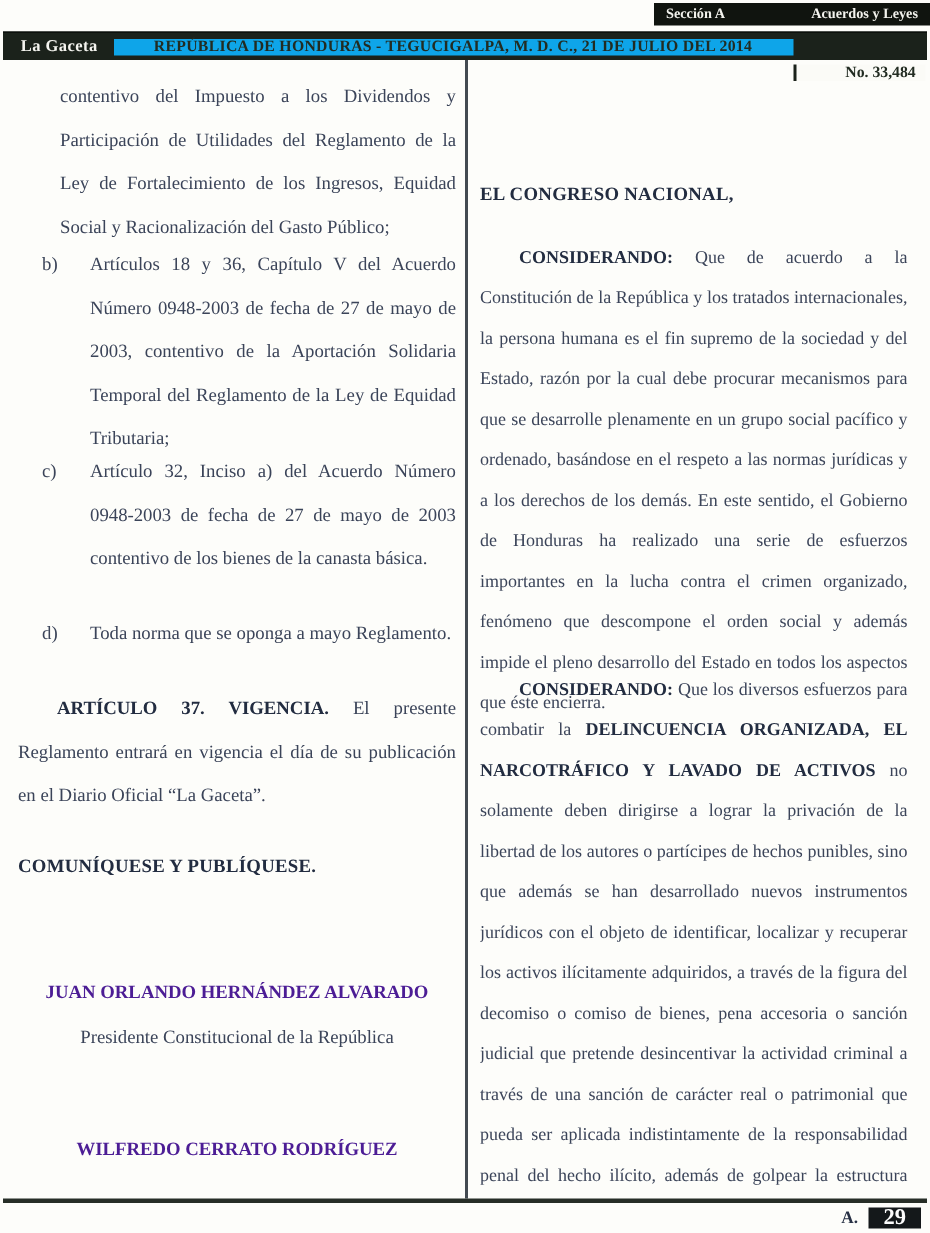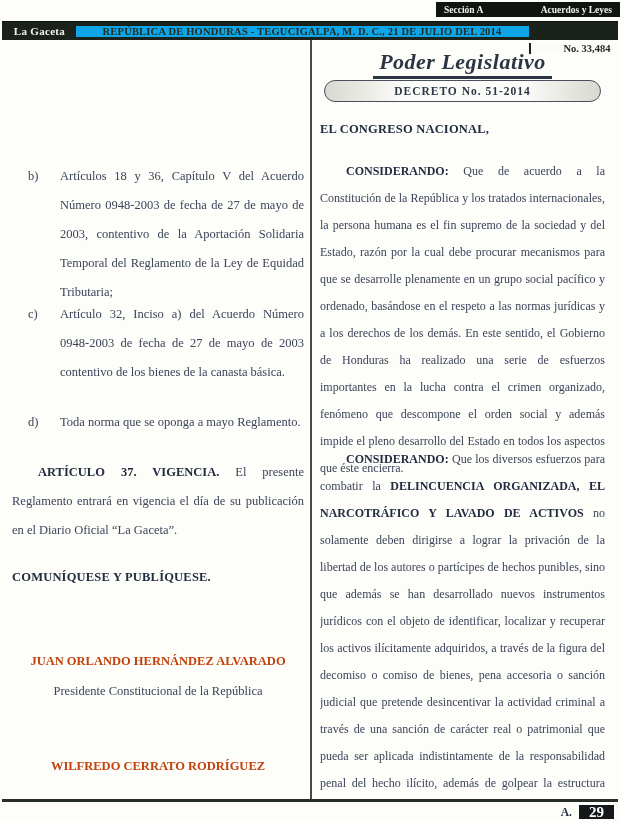--- a/index.html
+++ b/index.html
@@ -54,21 +54,21 @@
   
   .cont{top:4px;left:28px;width:264px;}
   .li{display:flex;left:16px;width:276px;}
   .li .marker{width:20px;flex:none;}
   .li .li-text{flex:1;text-align:justify;margin-left:12px;}
   .li-b{top:116px;}
   .li-c{top:254px;}
   .li-d{top:362px;}
   .article{top:412px;text-indent:26px;}
   .publique{top:517px;font-weight:bold;color:#222c40;letter-spacing:.2px;}
-  .sig-name{font-weight:bold;color:#c2410c;text-align:center;}
+  .sig-name{font-weight:bold;color:#4c1d95;text-align:center;}
   .sig-title{text-align:center;}
   .n1{top:601px;} .t1{top:631px;} .n2{top:706px;} .t2{top:734px;}
   
   .heading-wrap{position:absolute;top:2px;left:0;right:0;text-align:center;}
   .heading{
     display:inline-block;font-size:22px;font-weight:bold;font-style:italic;
     color:#2c3544;border-bottom:3px solid #2c3544;padding:0 6px 1px 6px;letter-spacing:.5px;
   }
   .decree-box{
     position:absolute;top:34px;left:4px;right:4px;height:20px;
@@ -94,20 +94,21 @@
 
   <div class="masthead">
     <div class="brand">La Gaceta</div>
     <div class="mast-title">REPÚBLICA DE HONDURAS  - TEGUCIGALPA, M. D. C.,  21 DE JULIO DEL 2014</div>
     <div class="mast-no">No. 33,484</div>
   </div>
 
   <div class="divider-v"></div>
 
   <div class="col col-left">
+    <p class="blk cont just">contentivo del Impuesto a los Dividendos y Participación de Utilidades del Reglamento de la Ley de Fortalecimiento de los Ingresos, Equidad Social y Racionalización del Gasto Público;</p>
 
     <div class="blk li li-b">
       <span class="marker">b)</span>
       <span class="li-text">Artículos 18 y 36, Capítulo V del Acuerdo Número 0948-2003 de fecha de 27 de mayo de 2003, contentivo de la Aportación Solidaria Temporal del Reglamento de la Ley de Equidad Tributaria;</span>
     </div>
 
     <div class="blk li li-c">
       <span class="marker">c)</span>
       <span class="li-text">Artículo 32, Inciso a) del Acuerdo Número 0948-2003 de fecha de 27 de mayo de 2003 contentivo de los bienes de la canasta básica.</span>
     </div>
@@ -120,27 +121,21 @@
     <p class="blk article just"><b>ARTÍCULO 37. VIGENCIA.</b><span> El presente Reglamento entrará en vigencia el día de su publicación en el Diario Oficial “La Gaceta”.</span></p>
 
     <p class="blk publique">COMUNÍQUESE Y PUBLÍQUESE.</p>
 
     <p class="blk sig-name n1">JUAN ORLANDO HERNÁNDEZ ALVARADO</p>
     <p class="blk sig-title t1">Presidente Constitucional de la República</p>
     <p class="blk sig-name n2">WILFREDO CERRATO RODRÍGUEZ</p>
   </div>
 
   <div class="col col-right">
-    <div class="heading-wrap">
-      <span class="heading">Poder Legislativo</span>
-    </div>
 
-    <div class="decree-box">
-      <span>DECRETO No. 51-2014</span>
-    </div>
 
     <p class="blk congress">EL CONGRESO NACIONAL,</p>
 
     <p class="blk para p1 just"><b>CONSIDERANDO:</b><span> Que de acuerdo a la Constitución de la República y los tratados internacionales, la persona humana es el fin supremo de la sociedad y del Estado, razón por la cual debe procurar mecanismos para que se desarrolle plenamente en un grupo social pacífico y ordenado, basándose en el respeto a las normas jurídicas y a los derechos de los demás. En este sentido, el Gobierno de Honduras ha realizado una serie de esfuerzos importantes en la lucha contra el crimen organizado, fenómeno que descompone el orden social y además impide el pleno desarrollo del Estado en todos los aspectos que éste encierra.</span></p>
 
     <p class="blk para p2 just"><b>CONSIDERANDO:</b><span> Que los diversos esfuerzos para combatir la </span><b>DELINCUENCIA ORGANIZADA, EL NARCOTRÁFICO Y LAVADO DE ACTIVOS</b><span> no solamente deben dirigirse a lograr la privación de la libertad de los autores o partícipes de hechos punibles, sino que además se han desarrollado nuevos instrumentos jurídicos con el objeto de identificar, localizar y recuperar los activos ilícitamente adquiridos, a través de la figura del decomiso o comiso de bienes, pena accesoria o sanción judicial que pretende desincentivar la actividad criminal a través de una sanción de carácter real o patrimonial que pueda ser aplicada indistintamente de la responsabilidad penal del hecho ilícito, además de golpear la estructura financiera de las organizaciones criminales para que no puedan seguir financiando sus actividades ilegales y otras relacionadas a ellas.</span></p>
   </div>
 
   <div class="footer-rule"></div>
   <div class="footer-page">

